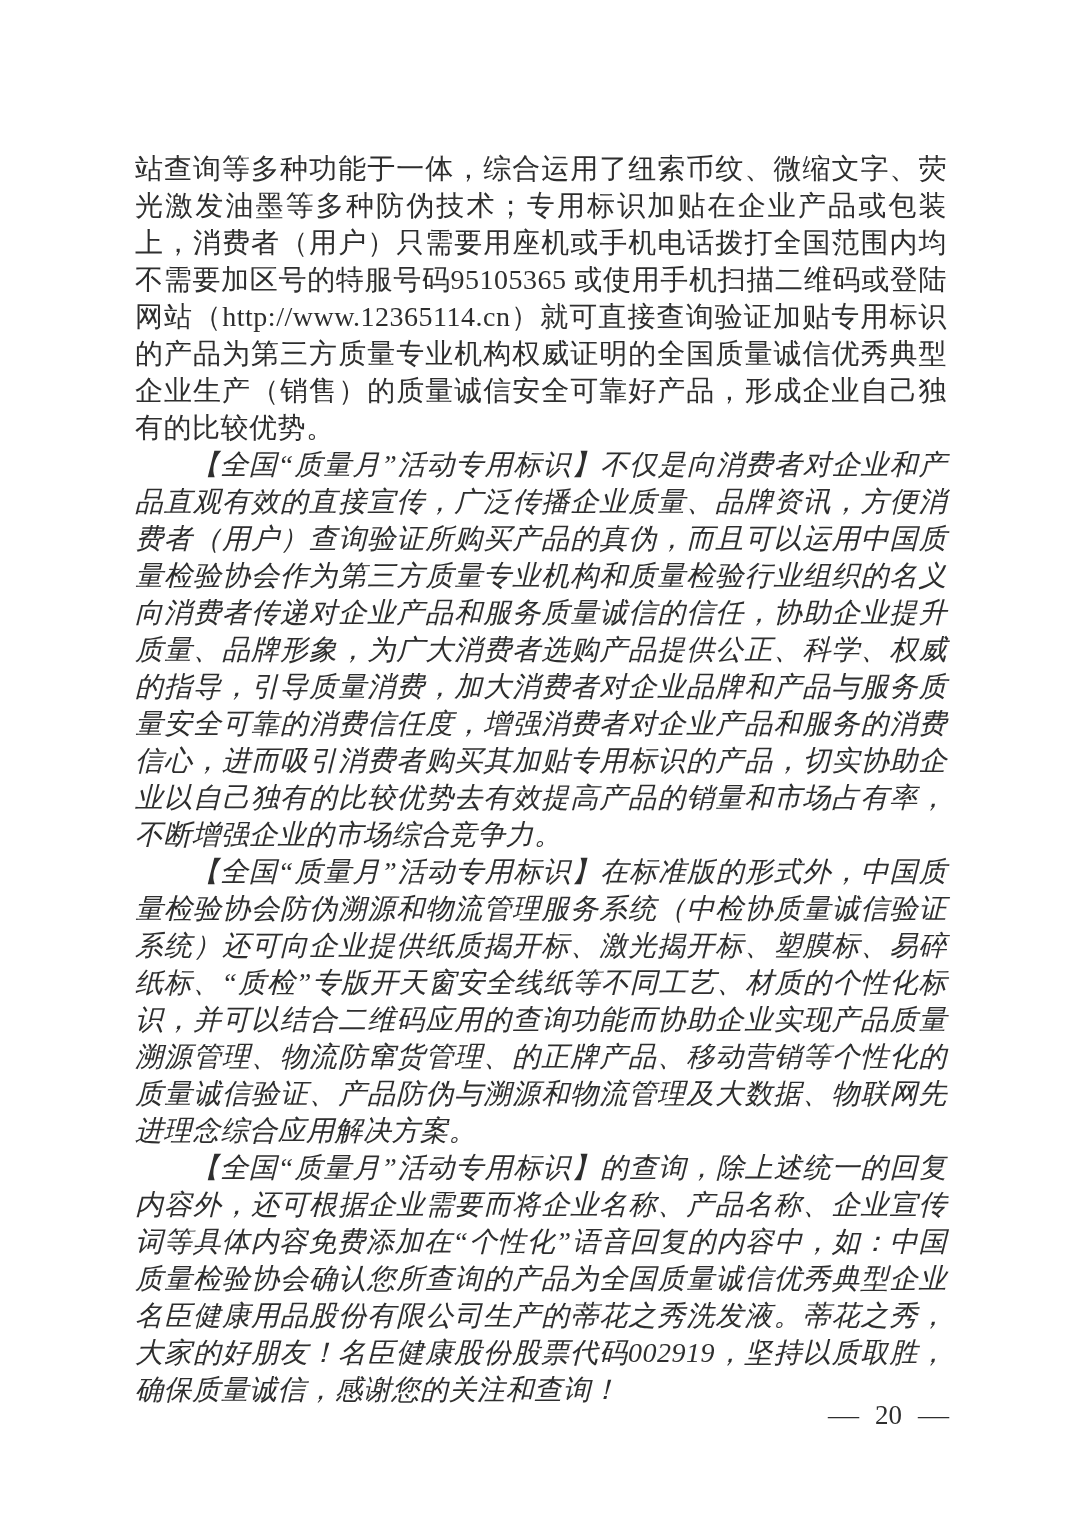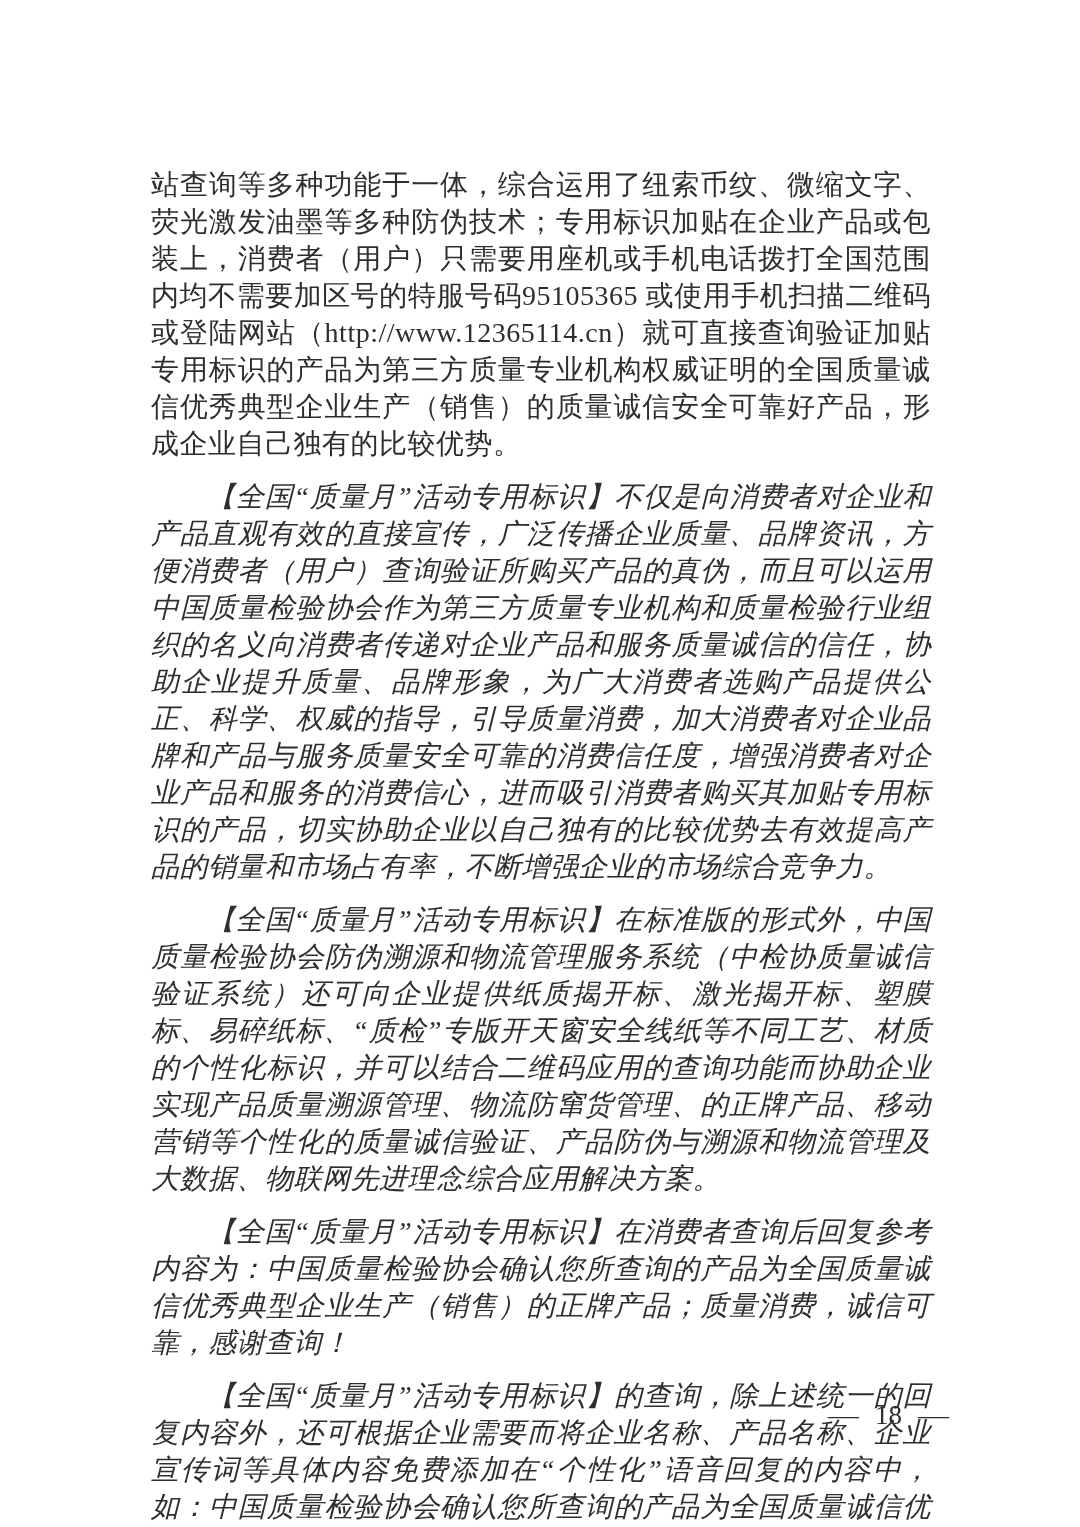--- a/index.html
+++ b/index.html
@@ -20,21 +20,21 @@
     left: 135px;
     top: 150px;
     width: 812px;
     color: #2e2e2e;
     font-size: 28px;
     line-height: 37px;
     text-align: justify;
     letter-spacing: 0.5px;
   }
   .para {
-    margin: 16px;
+    margin: 0;
     padding: 0;
   }
   .para.indent {
     text-indent: 2em;
     font-style: italic;
   }
   .footer {
     position: absolute;
     top: 1398px;
     left: 0;
@@ -56,21 +56,20 @@
 </style>
 </head>
 <body>
 
 <div class="page">
 
   <div class="text-block">
     <p class="para">站查询等多种功能于一体，综合运用了纽索币纹、微缩文字、荧光激发油墨等多种防伪技术；专用标识加贴在企业产品或包装上，消费者（用户）只需要用座机或手机电话拨打全国范围内均不需要加区号的特服号码95105365 或使用手机扫描二维码或登陆网站（http://www.12365114.cn）就可直接查询验证加贴专用标识的产品为第三方质量专业机构权威证明的全国质量诚信优秀典型企业生产（销售）的质量诚信安全可靠好产品，形成企业自己独有的比较优势。</p>
     <p class="para indent">【全国“质量月”活动专用标识】不仅是向消费者对企业和产品直观有效的直接宣传，广泛传播企业质量、品牌资讯，方便消费者（用户）查询验证所购买产品的真伪，而且可以运用中国质量检验协会作为第三方质量专业机构和质量检验行业组织的名义向消费者传递对企业产品和服务质量诚信的信任，协助企业提升质量、品牌形象，为广大消费者选购产品提供公正、科学、权威的指导，引导质量消费，加大消费者对企业品牌和产品与服务质量安全可靠的消费信任度，增强消费者对企业产品和服务的消费信心，进而吸引消费者购买其加贴专用标识的产品，切实协助企业以自己独有的比较优势去有效提高产品的销量和市场占有率，不断增强企业的市场综合竞争力。</p>
     <p class="para indent">【全国“质量月”活动专用标识】在标准版的形式外，中国质量检验协会防伪溯源和物流管理服务系统（中检协质量诚信验证系统）还可向企业提供纸质揭开标、激光揭开标、塑膜标、易碎纸标、“质检”专版开天窗安全线纸等不同工艺、材质的个性化标识，并可以结合二维码应用的查询功能而协助企业实现产品质量溯源管理、物流防窜货管理、的正牌产品、移动营销等个性化的质量诚信验证、产品防伪与溯源和物流管理及大数据、物联网先进理念综合应用解决方案。</p>
-    <p class="para indent">【全国“质量月”活动专用标识】在消费者查询后回复参考内容为：中国质量检验协会确认您所查询的产品为全国质量诚信优秀典型企业生产（销售）的正牌产品；质量消费，诚信可靠，感谢查询！</p>
     <p class="para indent">【全国“质量月”活动专用标识】的查询，除上述统一的回复内容外，还可根据企业需要而将企业名称、产品名称、企业宣传词等具体内容免费添加在“个性化”语音回复的内容中，如：中国质量检验协会确认您所查询的产品为全国质量诚信优秀典型企业名臣健康用品股份有限公司生产的蒂花之秀洗发液。蒂花之秀，大家的好朋友！名臣健康股份股票代码002919，坚持以质取胜，确保质量诚信，感谢您的关注和查询！</p>
   </div>
 
   <div class="footer">
-    <span class="dash">—</span><span class="page-num">18</span><span class="dash">—</span>
+    <span class="dash">—</span><span class="page-num">20</span><span class="dash">—</span>
   </div>
 
 </div>
 
 </body></html>

